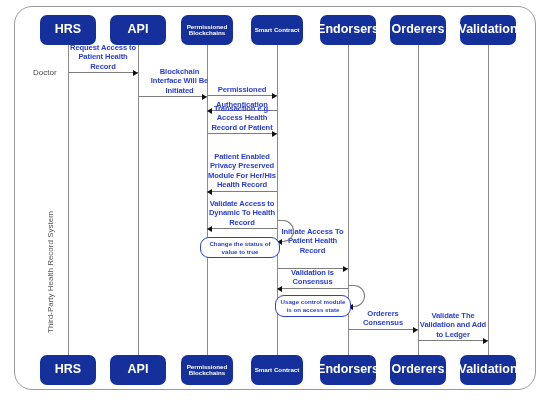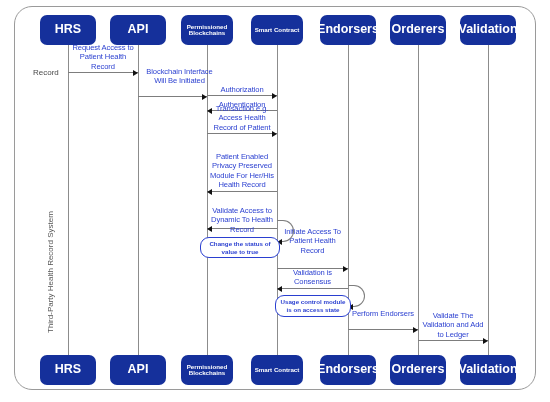--- a/index.html
+++ b/index.html
@@ -22,21 +22,21 @@
 
   
   .msgline{position:absolute;height:1px;background:#7d7d7d;}
   .head-r{position:absolute;width:0;height:0;border-top:3px solid transparent;
           border-bottom:3px solid transparent;border-left:5px solid #111;}
   .head-l{position:absolute;width:0;height:0;border-top:3px solid transparent;
           border-bottom:3px solid transparent;border-right:5px solid #111;}
 
   
   .msglabel{position:absolute;color:#2a3fd0;font-size:7.6px;text-align:center;
-            line-height:9.4px;font-weight:400;letter-spacing:-.1px;}
+            line-height:9.4px;font-weight:700;letter-spacing:-.1px;}
 
   
   .glabel{position:absolute;color:#4a4a4a;font-size:8px;}
   .vlabel{position:absolute;color:#555;font-size:8px;white-space:nowrap;
           transform-origin:0 0;transform:rotate(-90deg);}
 
   
   .note{position:absolute;border:1px solid #2a3fd0;border-radius:9px;background:#fff;
         color:#2a3fd0;font-size:6.2px;text-align:center;line-height:7.6px;
         display:flex;align-items:center;justify-content:center;box-sizing:border-box;
@@ -47,21 +47,21 @@
             border-radius:0 12px 12px 0;box-sizing:border-box;}
 </style>
 </head>
 <body>
 
 <div id="canvas">
   <div class="frame"></div>
 
   <div class="vlabel" style="left:46px;top:333px;">Third-Party Health Record System</div>
 
-  <div class="glabel" style="left:33px;top:68px;">Record</div>
+  <div class="glabel" style="left:33px;top:68px;">Doctor</div>
 
   <div id="layer-lifelines">
       <div class="lifeline" style="left: 68px; top: 45px; height: 310px;"></div>
       <div class="actor big" style="left: 40px; top: 15px; width: 56px; height: 30px;">
         <span>HRS</span>
       </div>
       <div class="actor big" style="left: 40px; top: 355px; width: 56px; height: 30px;">
         <span>HRS</span>
       </div>
       <div class="lifeline" style="left: 138px; top: 45px; height: 310px;"></div>
@@ -114,56 +114,56 @@
         <div class="msglabel" style="left: 69px; width: 68px; top: 43px;">Request Access to Patient Health Record</div>
       </div>
       <div>
         <div class="msgline" style="left: 138px; top: 96px; width: 69px;"></div>
         <div class="head-r" style="left: 202px; top: 93.5px;"></div>
         <div class="msglabel" style="left: 146px; width: 67px; top: 67px;">Blockchain Interface Will Be Initiated</div>
       </div>
       <div>
         <div class="msgline" style="left: 207px; top: 95px; width: 70px;"></div>
         <div class="head-r" style="left: 272px; top: 92.5px;"></div>
-        <div class="msglabel" style="left: 208px; width: 68px; top: 85px;">Authorization</div>
+        <div class="msglabel" style="left: 208px; width: 68px; top: 85px;">Permissioned</div>
       </div>
       <div>
         <div class="msgline" style="left: 207px; top: 110px; width: 70px;"></div>
         <div class="head-l" style="left: 207px; top: 107.5px;"></div>
         <div class="msglabel" style="left: 208px; width: 68px; top: 100px;">Authentication</div>
       </div>
       <div>
         <div class="msgline" style="left: 207px; top: 133px; width: 70px;"></div>
         <div class="head-r" style="left: 272px; top: 130.5px;"></div>
         <div class="msglabel" style="left: 192px; width: 68px; top: 104px; margin-left: 16px;">Transaction e.g. Access Health Record of Patient</div>
       </div>
       <div>
         <div class="msgline" style="left: 207px; top: 191px; width: 70px;"></div>
         <div class="head-l" style="left: 207px; top: 188.5px;"></div>
         <div class="msglabel" style="left: 208px; width: 68px; top: 152px;">Patient Enabled Privacy Preserved Module For Her/His Health Record</div>
       </div>
       <div>
         <div class="msgline" style="left: 207px; top: 228px; width: 70px;"></div>
         <div class="head-l" style="left: 207px; top: 225.5px;"></div>
-        <div class="msglabel" style="left: 208px; width: 68px; top: 199px; margin-top: 7px;">Validate Access to Dynamic To Health Record</div>
+        <div class="msglabel" style="left: 208px; width: 68px; top: 199px;">Validate Access to Dynamic To Health Record</div>
       </div>
       <div>
         <div class="msgline" style="left: 277px; top: 268px; width: 71px;"></div>
         <div class="head-r" style="left: 343px; top: 265.5px;"></div>
         <div class="msglabel" style="left: 278px; width: 69px; top: 227px;">Initiate Access To Patient Health Record</div>
       </div>
       <div>
         <div class="msgline" style="left: 277px; top: 288px; width: 71px;"></div>
         <div class="head-l" style="left: 277px; top: 285.5px;"></div>
         <div class="msglabel" style="left: 278px; width: 69px; top: 268px;">Validation is Consensus</div>
       </div>
       <div>
         <div class="msgline" style="left: 348px; top: 329px; width: 70px;"></div>
         <div class="head-r" style="left: 413px; top: 326.5px;"></div>
-        <div class="msglabel" style="left: 349px; width: 68px; top: 309px;">Perform Endorsers</div>
+        <div class="msglabel" style="left: 349px; width: 68px; top: 309px;">Orderers Consensus</div>
       </div>
       <div>
         <div class="msgline" style="left: 418px; top: 340px; width: 70px;"></div>
         <div class="head-r" style="left: 483px; top: 337.5px;"></div>
         <div class="msglabel" style="left: 419px; width: 68px; top: 311px;">Validate The Validation and Add to Ledger</div>
       </div>
       <div class="selfloop" style="left: 277px; top: 220px; width: 17px; height: 22px;"></div>
       <div class="head-l" style="left: 277px; top: 239px;"></div>
       <div class="selfloop" style="left: 348px; top: 285px; width: 17px; height: 22px;"></div>
       <div class="head-l" style="left: 348px; top: 304px;"></div>

